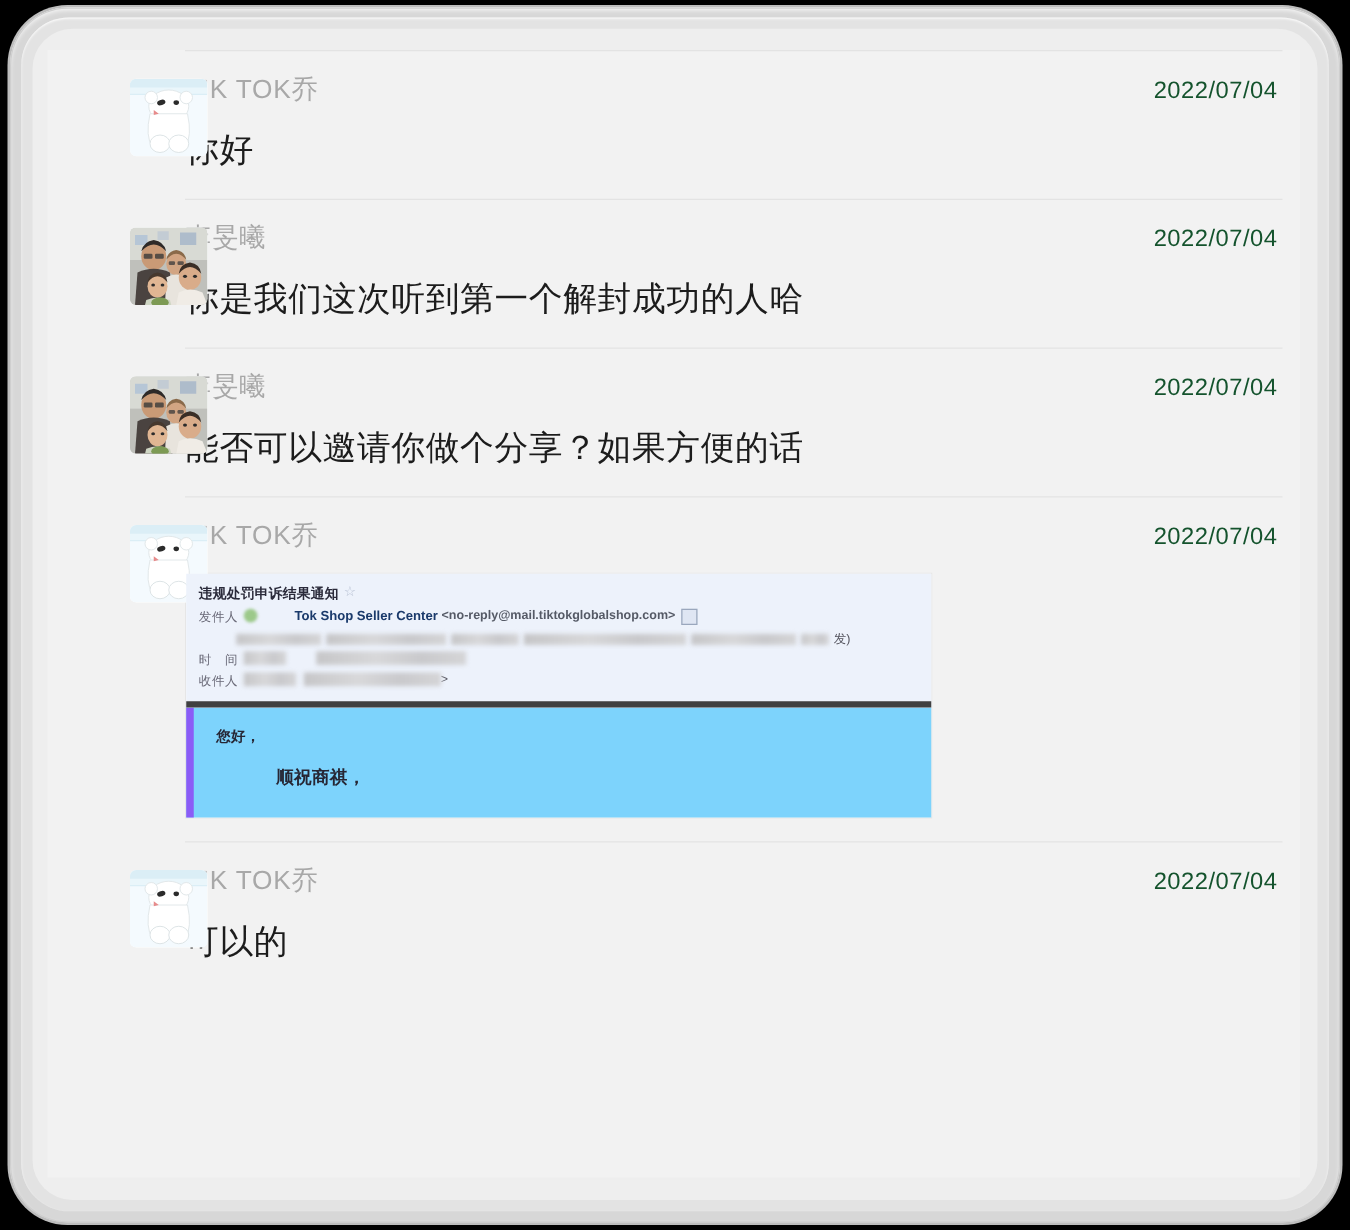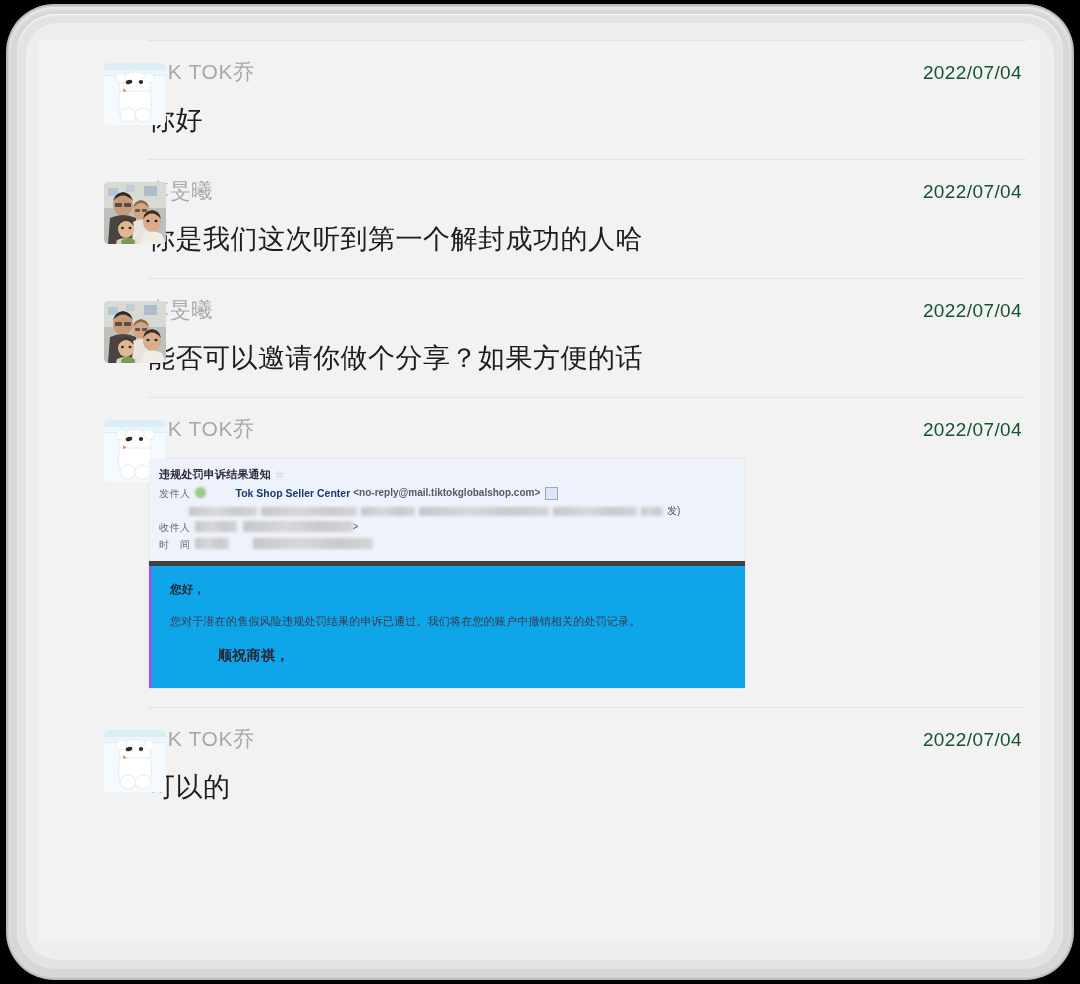--- a/index.html
+++ b/index.html
@@ -215,23 +215,23 @@
     margin-left: 30px;
     margin-top: 1px;
     margin-bottom: 3px;
     display: flex;
     align-items: center;
     gap: 4px;
   }
   .suffix-text { font-size: 10px; color: #55555f; }
 
   .email-body {
-    background: #0ea5e9;
+    background: #7dd3fc;
     padding: 16px 18px 20px 18px;
-    border-left: 3px solid #8b5cf6;
+    border-left: 6px solid #8b5cf6;
   }
   .email-greeting {
     font-size: 11.5px;
     font-weight: bold;
     color: #262634;
     margin-bottom: 16px;
     letter-spacing: 0.3px;
   }
   .email-para {
     font-size: 11px;
@@ -415,34 +415,33 @@
             <div class="email-row2">
               <span class="blur" style="width:68px"></span>
               <span class="blur" style="width:96px"></span>
               <span class="blur" style="width:54px"></span>
               <span class="blur" style="width:130px"></span>
               <span class="blur" style="width:84px"></span>
               <span class="blur" style="width:22px"></span>
               <span class="suffix-text">发)</span>
             </div>
             <div class="email-field">
+              <span class="field-label">时　间</span>
+              <span class="blur blur-tall" style="width:34px"></span>
+              <span class="blur blur-tall" style="width:120px;margin-left:24px"></span>
+            </div>
+            <div class="email-field">
               <span class="field-label">收件人</span>
               <span class="blur blur-tall" style="width:42px"></span>
               <span class="blur blur-tall" style="width:110px;margin-left:6px"></span>
               <span class="suffix-text">&gt;</span>
             </div>
-            <div class="email-field">
-              <span class="field-label">时　间</span>
-              <span class="blur blur-tall" style="width:34px"></span>
-              <span class="blur blur-tall" style="width:120px;margin-left:24px"></span>
-            </div>
           </div>
           <div class="email-body">
             <div class="email-greeting">您好，</div>
-            <div class="email-para">您对于潜在的售假风险违规处罚结果的申诉已通过。我们将在您的账户中撤销相关的处罚记录。</div>
             <div class="email-sign">顺祝商祺，</div>
           </div>
         </div>
       </div>
     </div>
     <div class="msg-divider"></div>
 
     <div class="msg">
       <div class="msg-body">
         <div class="avatar">

